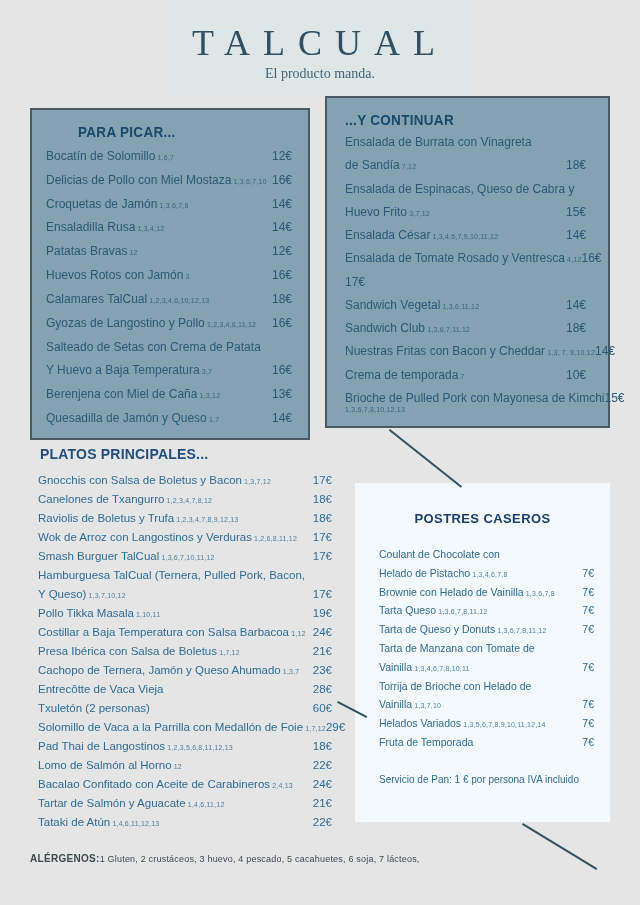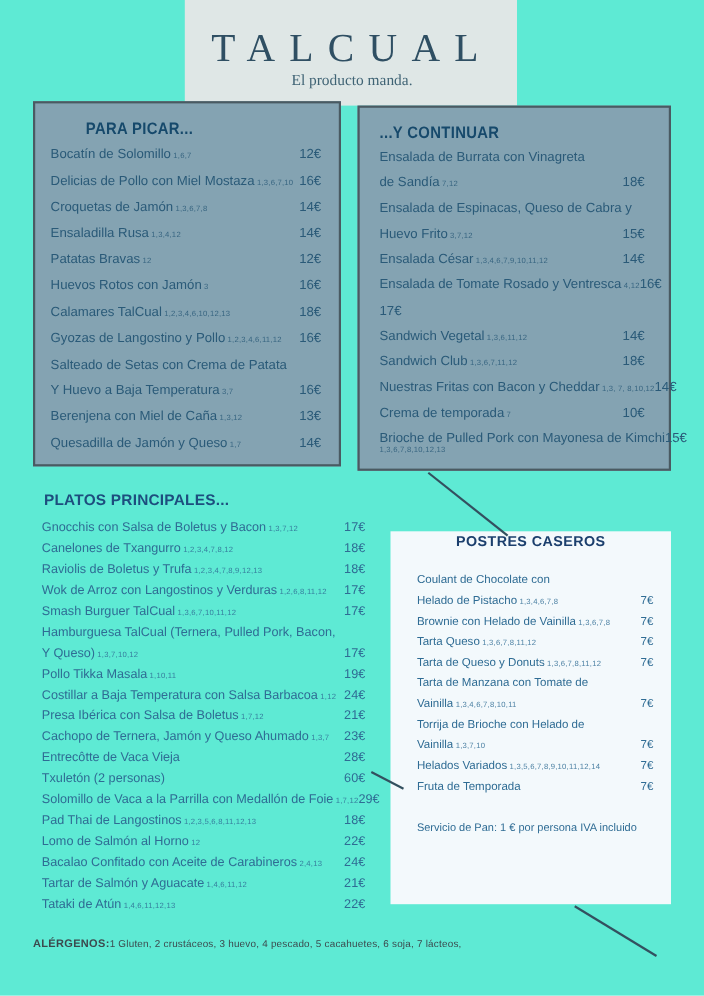--- a/index.html
+++ b/index.html
@@ -1,19 +1,19 @@
 <!DOCTYPE html>
 <html><head>
 <meta charset="utf-8">
 <style>
   html,body{margin:0;padding:0;}
   .page{
     position:relative;
     width:640px;height:905px;
-    background:#5eead4;
+    background:#e5e5e5;
     font-family:"Liberation Sans", sans-serif;
     overflow:hidden;
   }
   .header-band{
     position:absolute;left:168px;top:0;width:302px;height:96px;
     background:#dfe7e6;
   }
   .brand-title{
     position:absolute;left:0;top:22px;width:640px;
     text-align:center;
@@ -29,21 +29,21 @@
     font-family:"Liberation Serif", serif;
     font-size:14px;
     color:#3f6374;
   }
   .panel{
     position:absolute;
     background:#84a3b2;
     border:2px solid #4a5a62;
     box-sizing:border-box;
   }
-  .panel-left{left:30px;top:92px;width:280px;height:332px;}
+  .panel-left{left:30px;top:108px;width:280px;height:332px;}
   .panel-right{left:325px;top:96px;width:285px;height:332px;}
   .panel-header{
     font-weight:bold;
     font-size:13.5px;
     letter-spacing:.3px;
     color:#16496b;
     transform:scaleY(1.12);
     transform-origin:left top;
     margin-top:14px;
   }
@@ -67,21 +67,21 @@
   .platos-rows{
     position:absolute;left:38px;top:474px;width:294px;height:354px;
   }
   .platos-rows .mrow{color:#2f6c94;font-size:11.5px;}
   .postres-panel{
     position:absolute;left:355px;top:483px;width:255px;height:339px;
     background:#f3f9fc;
     box-sizing:border-box;
   }
   .postres-header{
-    margin-top:1px;
+    margin-top:28px;
     text-align:center;
     font-weight:bold;font-size:13px;color:#1b3f6d;letter-spacing:.4px;
   }
   .postres-rows{
     margin:22px 16px 0 24px;height:200px;
   }
   .postres-rows .mrow{color:#2f6c94;font-size:10.5px;}
   .postres-note{
     margin:26px 16px 0 24px;
     font-size:10px;color:#2f6c94;

